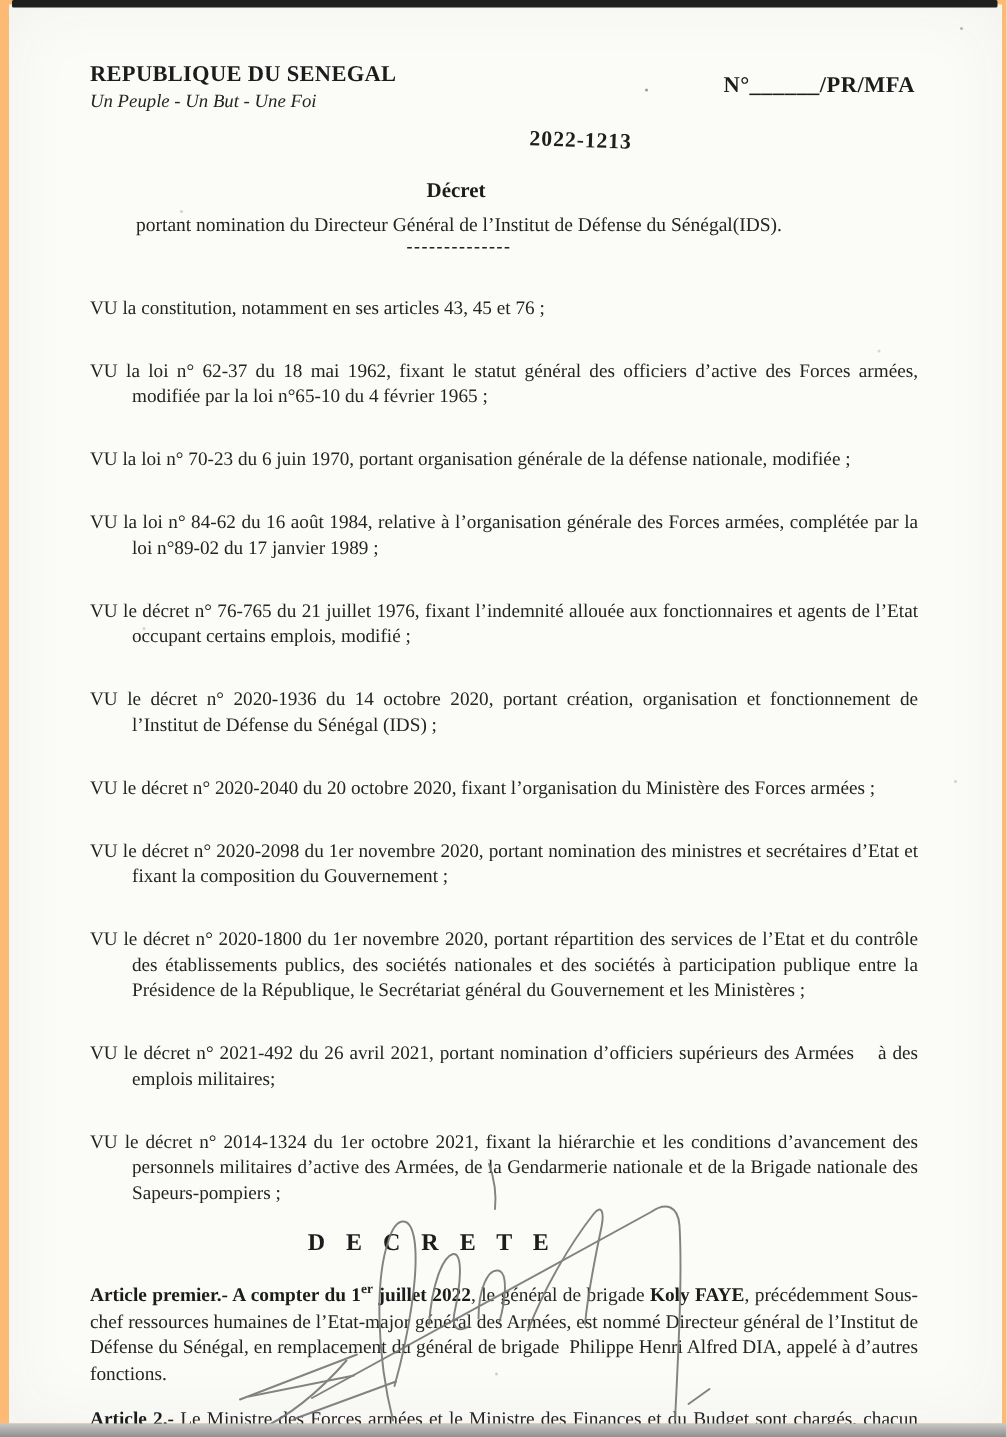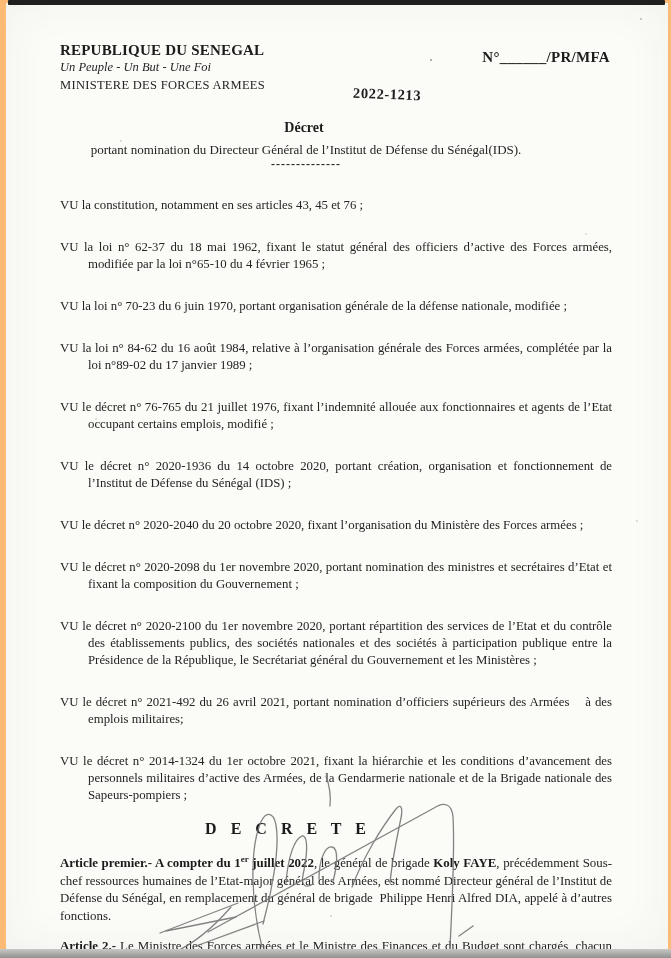--- a/index.html
+++ b/index.html
@@ -69,40 +69,39 @@
   <div class="paper"></div>
   <div class="topbar"></div>
   <div class="specks"></div>
 
   <div class="content">
 
     <div class="hdr">
       <div>
         <div class="republic">REPUBLIQUE DU SENEGAL</div>
         <div class="motto">Un Peuple - Un But - Une Foi</div>
-        <div class="ministry">MINISTERE DES FORCES ARMEES</div>
       </div>
       <div class="ref">N°______/PR/MFA</div>
       <div class="stamp">2022-1213</div>
     </div>
 
     <div class="title">Décret</div>
     <div class="subject">portant nomination du Directeur Général de l’Institut de Défense du Sénégal(IDS).</div>
     <div class="dashes">--------------</div>
 
     <div class="visas">
       <div class="visa">VU la constitution, notamment en ses articles 43, 45 et 76 ;</div>
       <div class="visa">VU la loi n° 62-37 du 18 mai 1962, fixant le statut général des officiers d’active des Forces armées, modifiée par la loi n°65-10 du 4 février 1965 ;</div>
       <div class="visa">VU la loi n° 70-23 du 6 juin 1970, portant organisation générale de la défense nationale, modifiée ;</div>
       <div class="visa">VU la loi n° 84-62 du 16 août 1984, relative à l’organisation générale des Forces armées, complétée par la loi n°89-02 du 17 janvier 1989 ;</div>
       <div class="visa">VU le décret n° 76-765 du 21 juillet 1976, fixant l’indemnité allouée aux fonctionnaires et agents de l’Etat occupant certains emplois, modifié ;</div>
       <div class="visa">VU le décret n° 2020-1936 du 14 octobre 2020, portant création, organisation et fonctionnement de l’Institut de Défense du Sénégal (IDS) ;</div>
       <div class="visa">VU le décret n° 2020-2040 du 20 octobre 2020, fixant l’organisation du Ministère des Forces armées ;</div>
       <div class="visa">VU le décret n° 2020-2098 du 1er novembre 2020, portant nomination des ministres et secrétaires d’Etat et fixant la composition du Gouvernement ;</div>
-      <div class="visa">VU le décret n° 2020-2100 du 1er novembre 2020, portant répartition des services de l’Etat et du contrôle des établissements publics, des sociétés nationales et des sociétés à participation publique entre la Présidence de la République, le Secrétariat général du Gouvernement et les Ministères ;</div>
+      <div class="visa">VU le décret n° 2020-1800 du 1er novembre 2020, portant répartition des services de l’Etat et du contrôle des établissements publics, des sociétés nationales et des sociétés à participation publique entre la Présidence de la République, le Secrétariat général du Gouvernement et les Ministères ;</div>
       <div class="visa">VU le décret n° 2021-492 du 26 avril 2021, portant nomination d’officiers supérieurs des Armées&nbsp;&nbsp;&nbsp;&nbsp;à des emplois militaires;</div>
       <div class="visa">VU le décret n° 2014-1324 du 1er octobre 2021, fixant la hiérarchie et les conditions d’avancement des personnels militaires d’active des Armées, de la Gendarmerie nationale et de la Brigade nationale des Sapeurs-pompiers ;</div>
     </div>
 
     <div class="decrete">D E C R E T E</div>
 
     <p class="para art1"><b>Article premier.- A compter du 1</b><sup>er</sup><b> juillet 2022</b><span>, le général de brigade </span><b>Koly FAYE</b><span>, précédemment Sous-chef ressources humaines de l’Etat-major général des Armées, est nommé Directeur général de l’Institut de Défense du Sénégal, en remplacement du général de brigade&nbsp; Philippe Henri Alfred DIA, appelé à d’autres fonctions.</span></p>
 
     <p class="para art2"><b>Article 2.-</b><span> Le Ministre des Forces armées et le Ministre des Finances et du Budget sont chargés, chacun en ce qui le concerne, de l’exécution du présent décret qui sera publié au journal officiel.</span></p>
 

